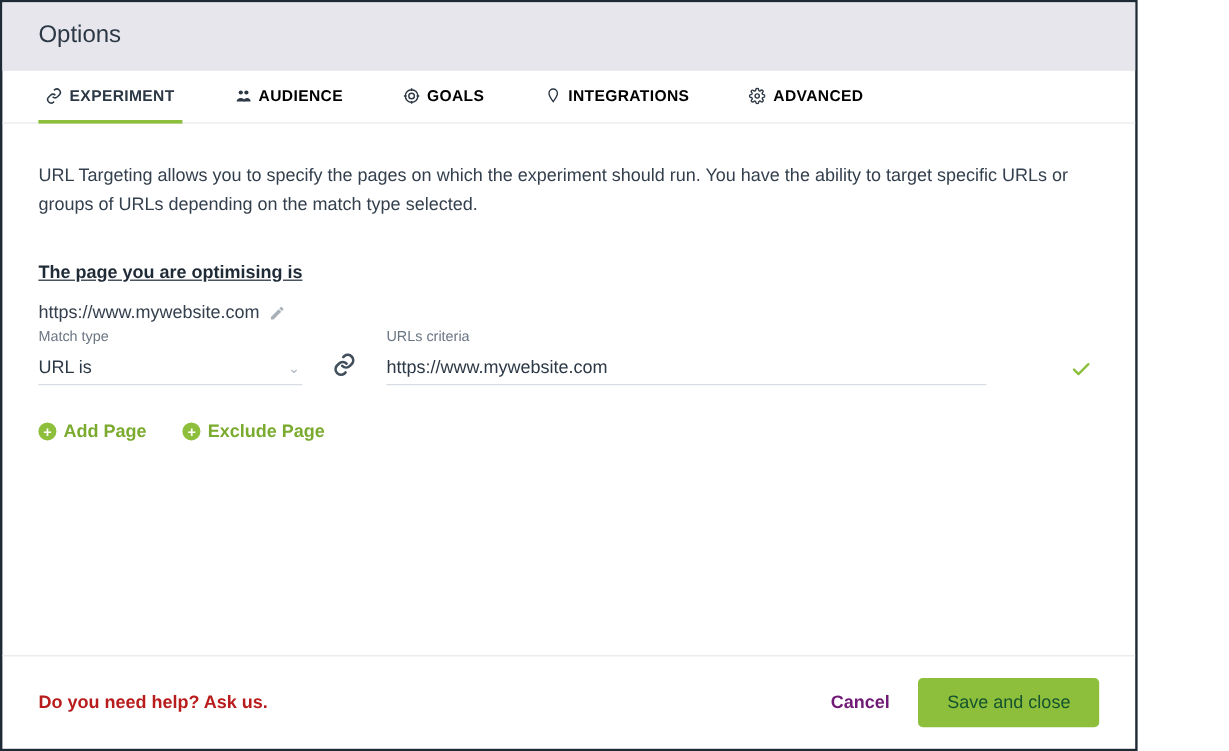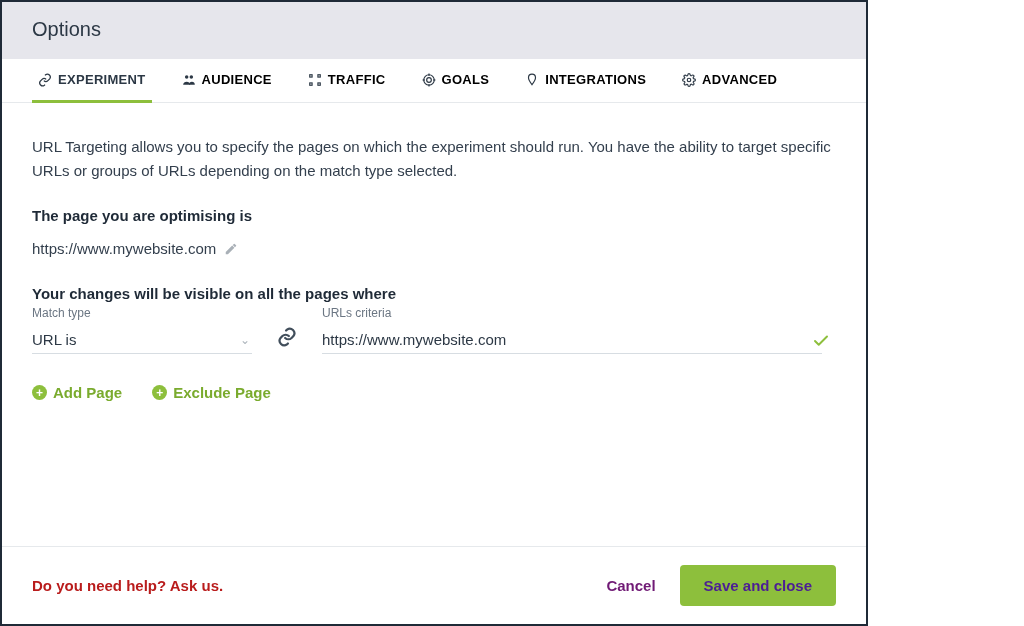--- a/index.html
+++ b/index.html
@@ -1,33 +1,33 @@
 <!DOCTYPE html>
 <html><head>
 <meta charset="utf-8">
 <style>
   * { box-sizing: border-box; margin: 0; padding: 0; }
   html, body { width: 1024px; height: 626px; font-family: -apple-system, BlinkMacSystemFont, "Segoe UI", Helvetica, Arial, sans-serif; }
   .window {
-    width: 868px; height: 626px;
+    width: 948px; height: 626px;
     border: 2px solid #1f2a37;
     display: flex; flex-direction: column;
     background: #fff;
   }
   .titlebar {
     background: #e6e6ec;
     padding: 16px 30px 18px 30px;
     color: #2c3845;
     font-size: 20px;
   }
   .tabs {
     display: flex;
     padding: 0 30px;
     border-bottom: 1px solid #e6e9ec;
-    gap: 24px;
+    gap: 38px;
     height: 44px;
     align-items: center;
   }
   .tab {
     display: flex; align-items: center; gap: 6px;
     font-size: 13px; font-weight: 700;
     color: #000000; letter-spacing: 0.3px;
     padding: 12px 6px 11px 6px;
     height: 44px;
     cursor: pointer;
@@ -36,21 +36,21 @@
   .tab.active { border-bottom: 3px solid #8dbf3c; color: #2c3845; }
   .tab .icon { width: 14px; height: 14px; display:inline-flex; align-items:center; justify-content:center; color:#2c3845; }
   .content {
     flex: 1;
     padding: 32px 30px 10px 30px;
     color: #2c3845;
     font-size: 15px;
     overflow: hidden;
   }
   .desc { line-height: 1.6; color: #333f4d; }
-  .h-strong { font-weight: 700; margin-top: 24px; color:#1f2a37; }
+  .h-strong { font-weight: 700; margin-top: 36px; color:#1f2a37;text-decoration:underline; }
   .url-row { margin-top: 16px; display:flex; align-items:center; gap:8px; color:#333f4d; }
   .pencil { color:#a9b0b7; }
   .sub-h { font-weight:700; margin-top: 28px; color:#1f2a37; }
   .criteria-row {
     display:flex; align-items:flex-end; gap: 20px; margin-top: 4px;
   }
   .field { display:flex; flex-direction:column; }
   .field label { font-size:12px; color:#6b7683; margin-bottom:6px; }
   .select-box {
     width: 220px; height: 28px;
@@ -84,22 +84,22 @@
   }
   .footer {
     border-top: 1px solid #e6e9ec;
     padding: 18px 30px;
     display:flex; align-items:center; justify-content:space-between;
   }
   .help-link { color:#b91c1c; font-weight:600; font-size:15px; cursor:pointer; }
   .footer-right { display:flex; align-items:center; gap:24px; }
   .cancel { font-weight:700; color:#701a75; cursor:pointer; font-size:15px; }
   .save-btn {
-    background:#8dbf3c; color:#4c1d95; border:none; border-radius:4px;
-    padding: 12px 24px; font-size:15px; font-weight:700; cursor:pointer;
+    background:#8dbf3c; color:#14532d; border:none; border-radius:4px;
+    padding: 12px 24px; font-size:15px; font-weight:400; cursor:pointer;
   }
   svg { display:block; }
 </style>
 </head>
 <body>
 
 <div class="window">
   <div class="titlebar">Options</div>
 
   <div class="tabs">
@@ -115,31 +115,20 @@
     <div class="tab">
       <span class="icon">
         <svg width="14" height="14" viewBox="0 0 24 24" fill="currentColor">
             <circle cx="8" cy="7" r="3"></circle>
             <circle cx="16" cy="7" r="3"></circle>
             <path d="M2 20c0-3 3-5 6-5s6 2 6 5"></path>
             <path d="M12 20c0-3 2-5 5-5s5 2 5 5" fill="currentColor"></path>
           </svg>
       </span>
       <span>AUDIENCE</span>
-    </div>
-    <div class="tab">
-      <span class="icon">
-        <svg width="14" height="14" viewBox="0 0 24 24" fill="none" stroke="currentColor" stroke-width="2">
-            <rect x="3" y="3" width="4" height="4"></rect>
-            <rect x="17" y="3" width="4" height="4"></rect>
-            <rect x="3" y="17" width="4" height="4"></rect>
-            <rect x="17" y="17" width="4" height="4"></rect>
-          </svg>
-      </span>
-      <span>TRAFFIC</span>
     </div>
     <div class="tab">
       <span class="icon">
         <svg width="14" height="14" viewBox="0 0 24 24" fill="none" stroke="currentColor" stroke-width="2">
             <circle cx="12" cy="12" r="9"></circle>
             <circle cx="12" cy="12" r="4"></circle>
             <line x1="12" y1="1" x2="12" y2="5"></line>
             <line x1="12" y1="19" x2="12" y2="23"></line>
             <line x1="1" y1="12" x2="5" y2="12"></line>
             <line x1="19" y1="12" x2="23" y2="12"></line>
@@ -172,21 +161,20 @@
     <p class="h-strong">The page you are optimising is</p>
     <div class="url-row">
       <span>https://www.mywebsite.com</span>
       <span class="pencil">
         <svg width="14" height="14" viewBox="0 0 24 24" fill="currentColor">
             <path d="M3 17.25V21h3.75L17.8 9.94l-3.75-3.75L3 17.25zM20.7 7.04a1 1 0 0 0 0-1.41l-2.34-2.34a1 1 0 0 0-1.41 0L15 5.24l3.75 3.75 1.95-1.95z"></path>
           </svg>
       </span>
     </div>
 
-    <p class="sub-h">Your changes will be visible on all the pages where</p>
 
     <div class="criteria-row">
       <div class="field">
         <label>Match type</label>
         <div class="select-box">
           <span>URL is</span>
           <span class="chev">⌄</span>
         </div>
       </div>
 

